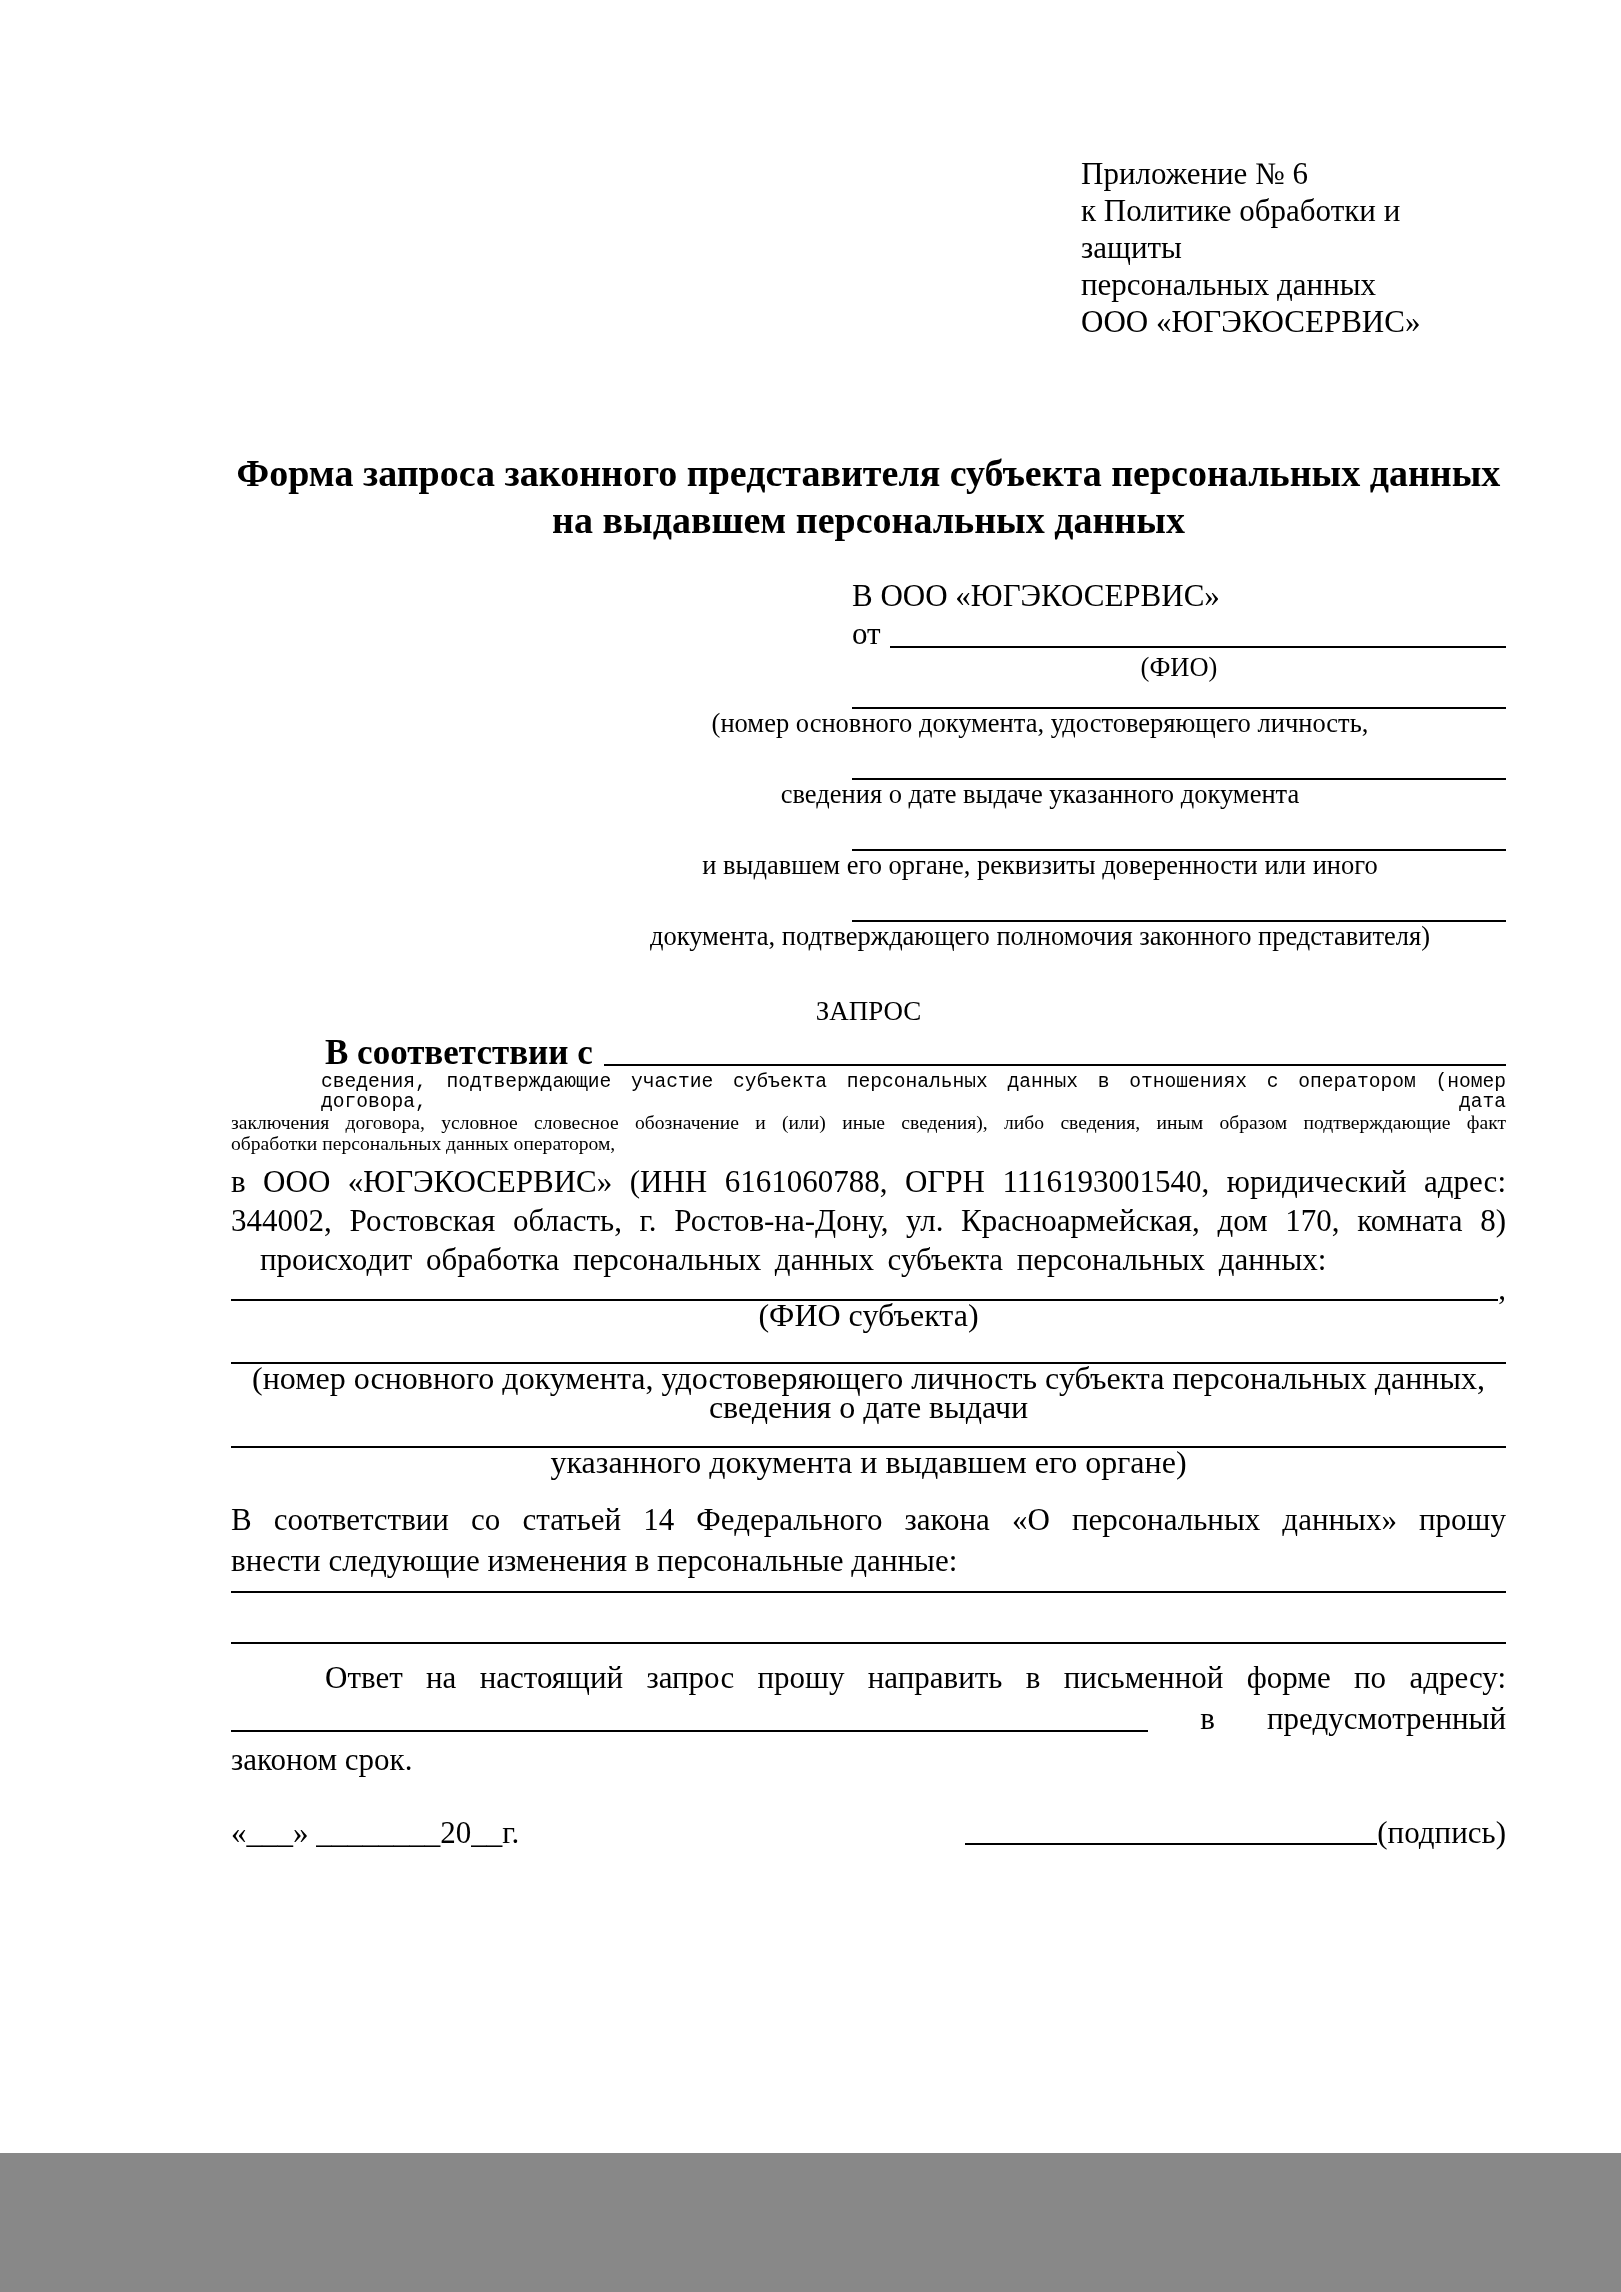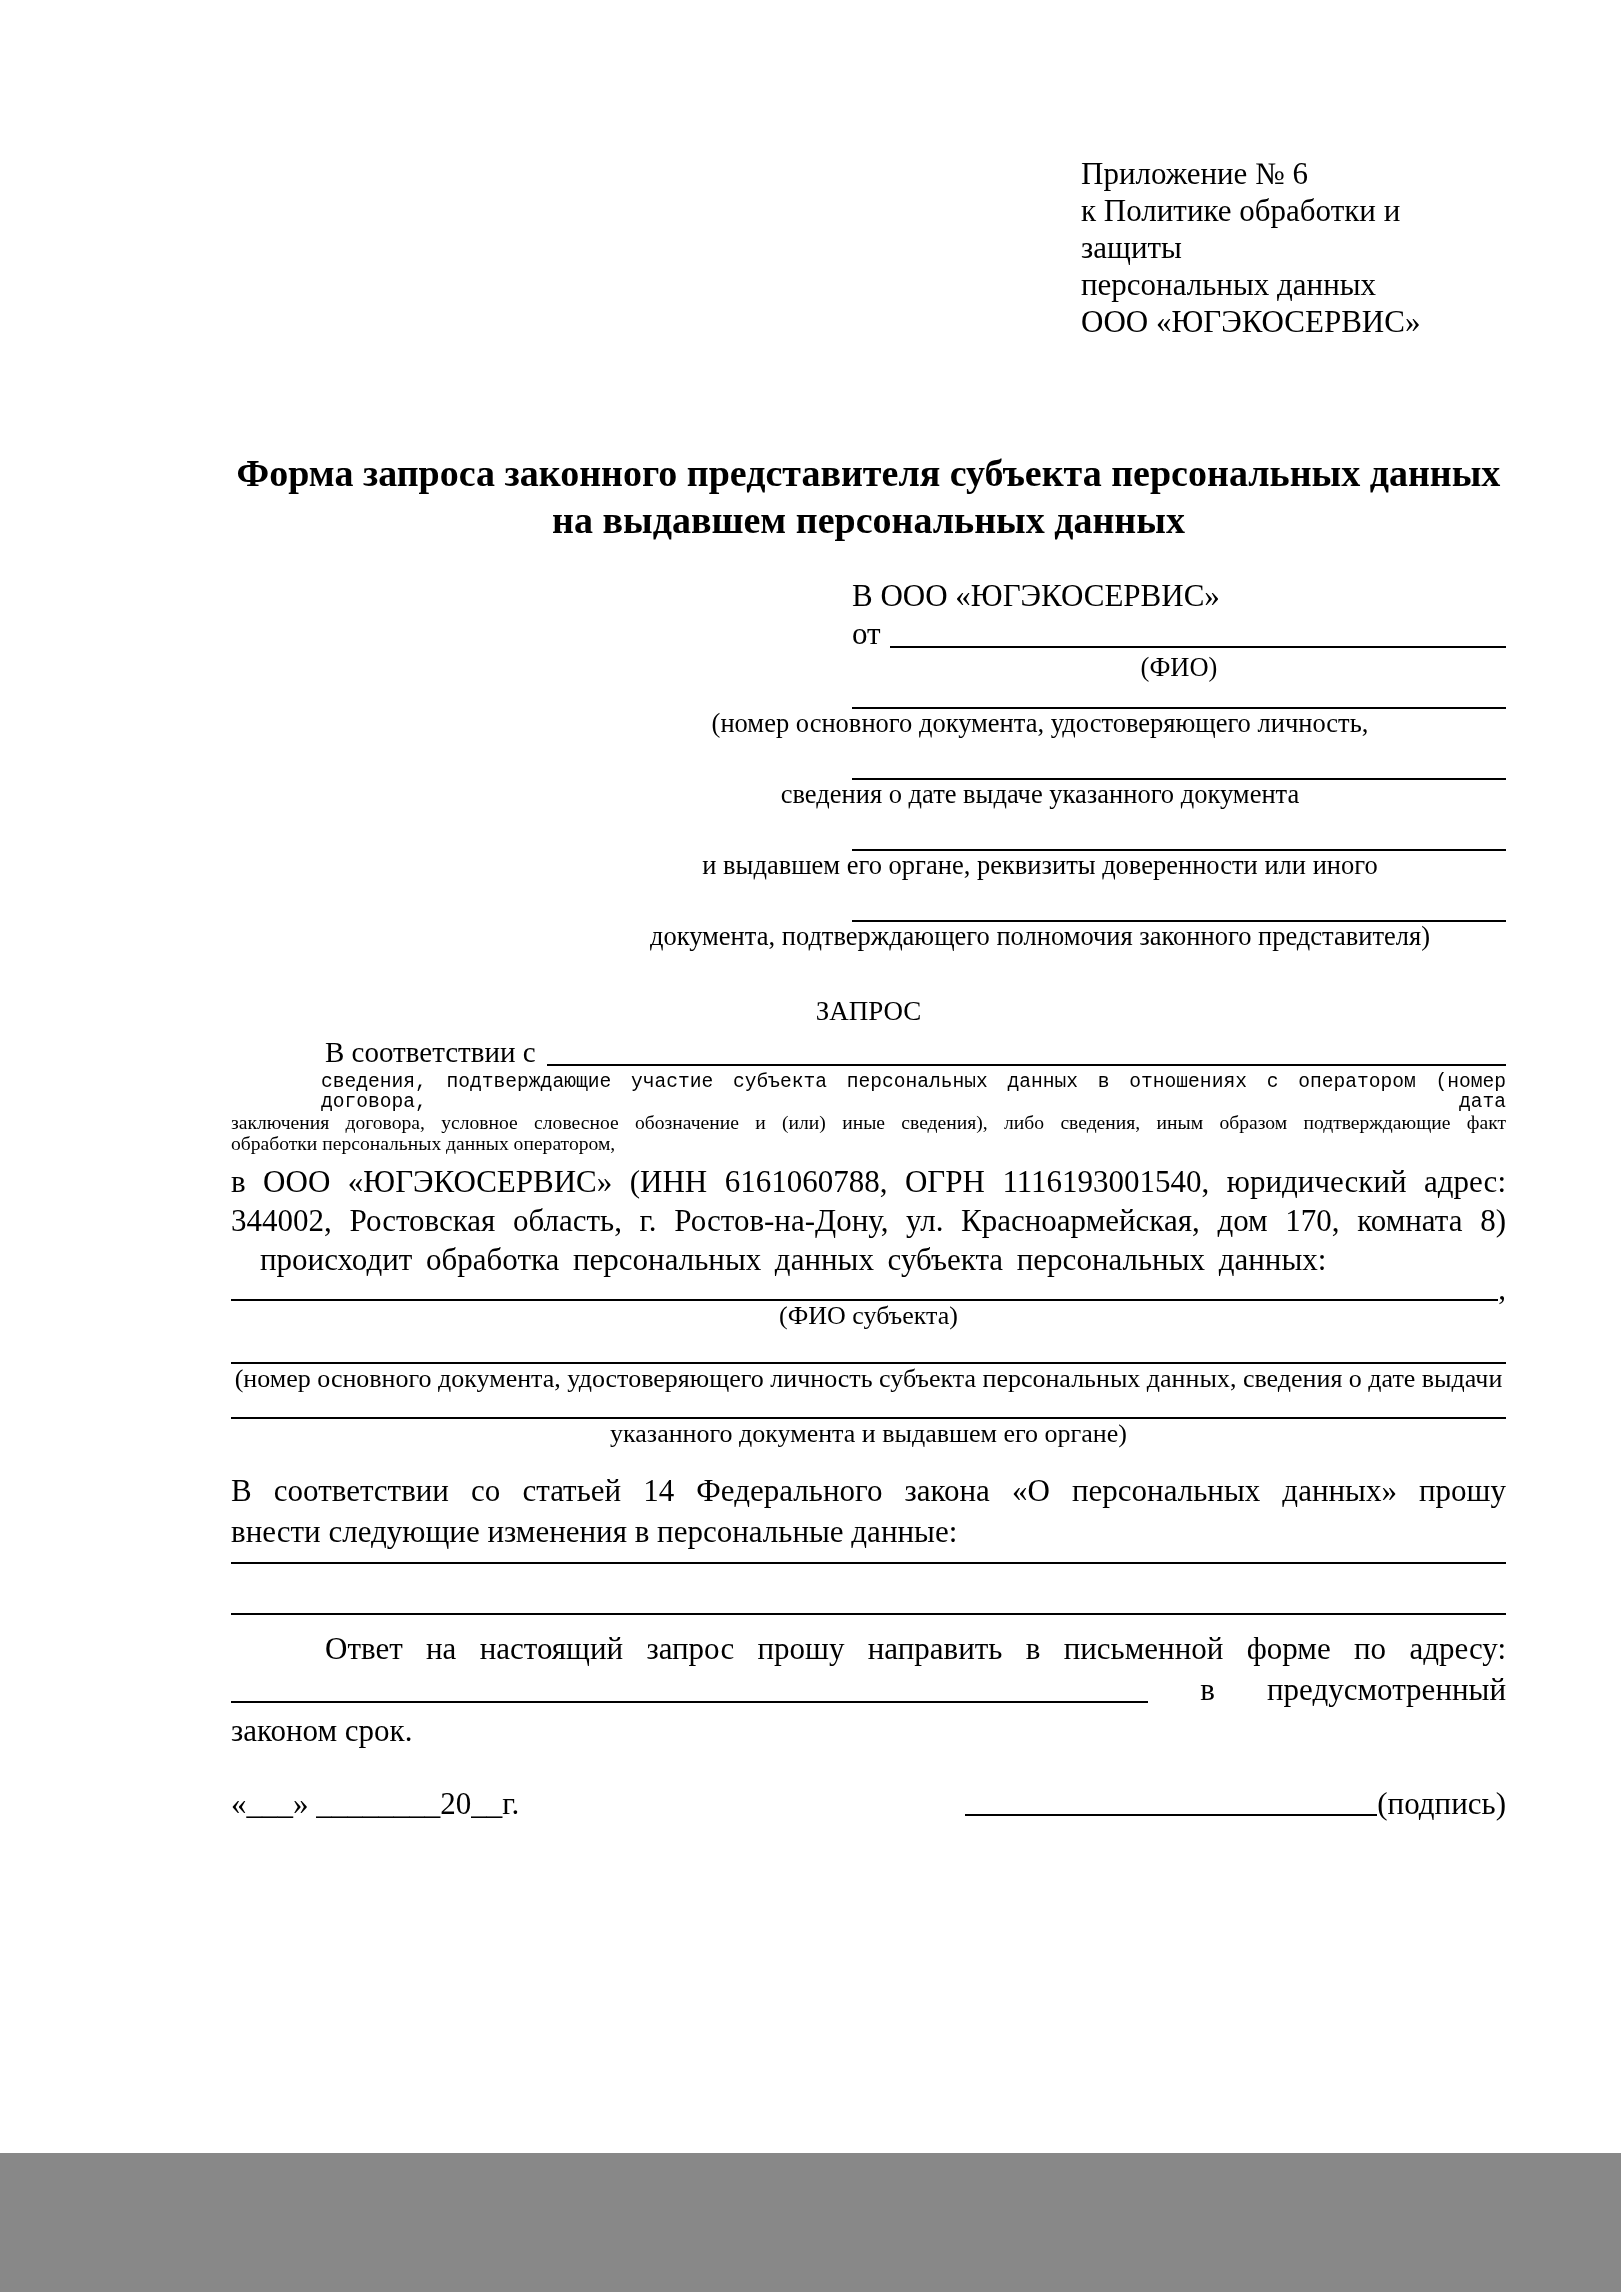--- a/index.html
+++ b/index.html
@@ -45,36 +45,36 @@
   .addr-line {
     margin-left: 621px;
     border-bottom: 2.9px solid #000;
     height: 11.8px;
     margin-top: 28px;
   }
   .addr-line.first { margin-top: 13.7px; }
 
   
   .req-heading { margin-top: 39px; text-align: center; font-size: 27px; line-height: 43px; }
-  .accordance-row { display: flex; padding-left: 94px; font-size: 29px; line-height: 39px; }
+  .accordance-row { display: flex; padding-left: 94px; font-size: 35px; line-height: 39px; font-weight: bold; }
   .accordance-row .fill { flex: 1; border-bottom: 2.9px solid #000; margin-left: 11.8px; margin-bottom: 5.9px; }
 
   .footnote { font-size: 19.6px; line-height: 20.6px; }
   .footnote .jl { text-align: justify; text-align-last: justify; }
   .footnote .indent { padding-left: 90px; font-family: Liberation Mono, monospace; }
 
   .body-par { margin-top: 7.8px; }
   .jline { text-align: justify; text-align-last: justify; }
   .spread { word-spacing: 5.9px; margin-left: 29px; }
 
   .comma-row { display: flex; align-items: flex-end; height: 21.6px; }
   .comma-row .fill { flex: 1; border-bottom: 2.9px solid #000; height: 100%; }
   .comma-row .comma { line-height: 23.5px; }
 
-  .wide-cap { text-align: center; font-size: 26px; line-height: 29px; }
+  .wide-cap { text-align: center; font-size: 32px; line-height: 29px; }
   .wide-line { border-bottom: 2.9px solid #000; height: 1px; }
   .mt32 { margin-top: 31px; }
   .mt24 { margin-top: 23.5px; }
 
   .article-par { margin-top: 21.6px; line-height: 41px; }
 
   .blank-line-1 { height: 9.8px; border-bottom: 2.9px solid #000; }
   .blank-line-2 { height: 49px; border-bottom: 2.9px solid #000; }
 
   .answer-par { margin-top: 13.7px; line-height: 41px; }

